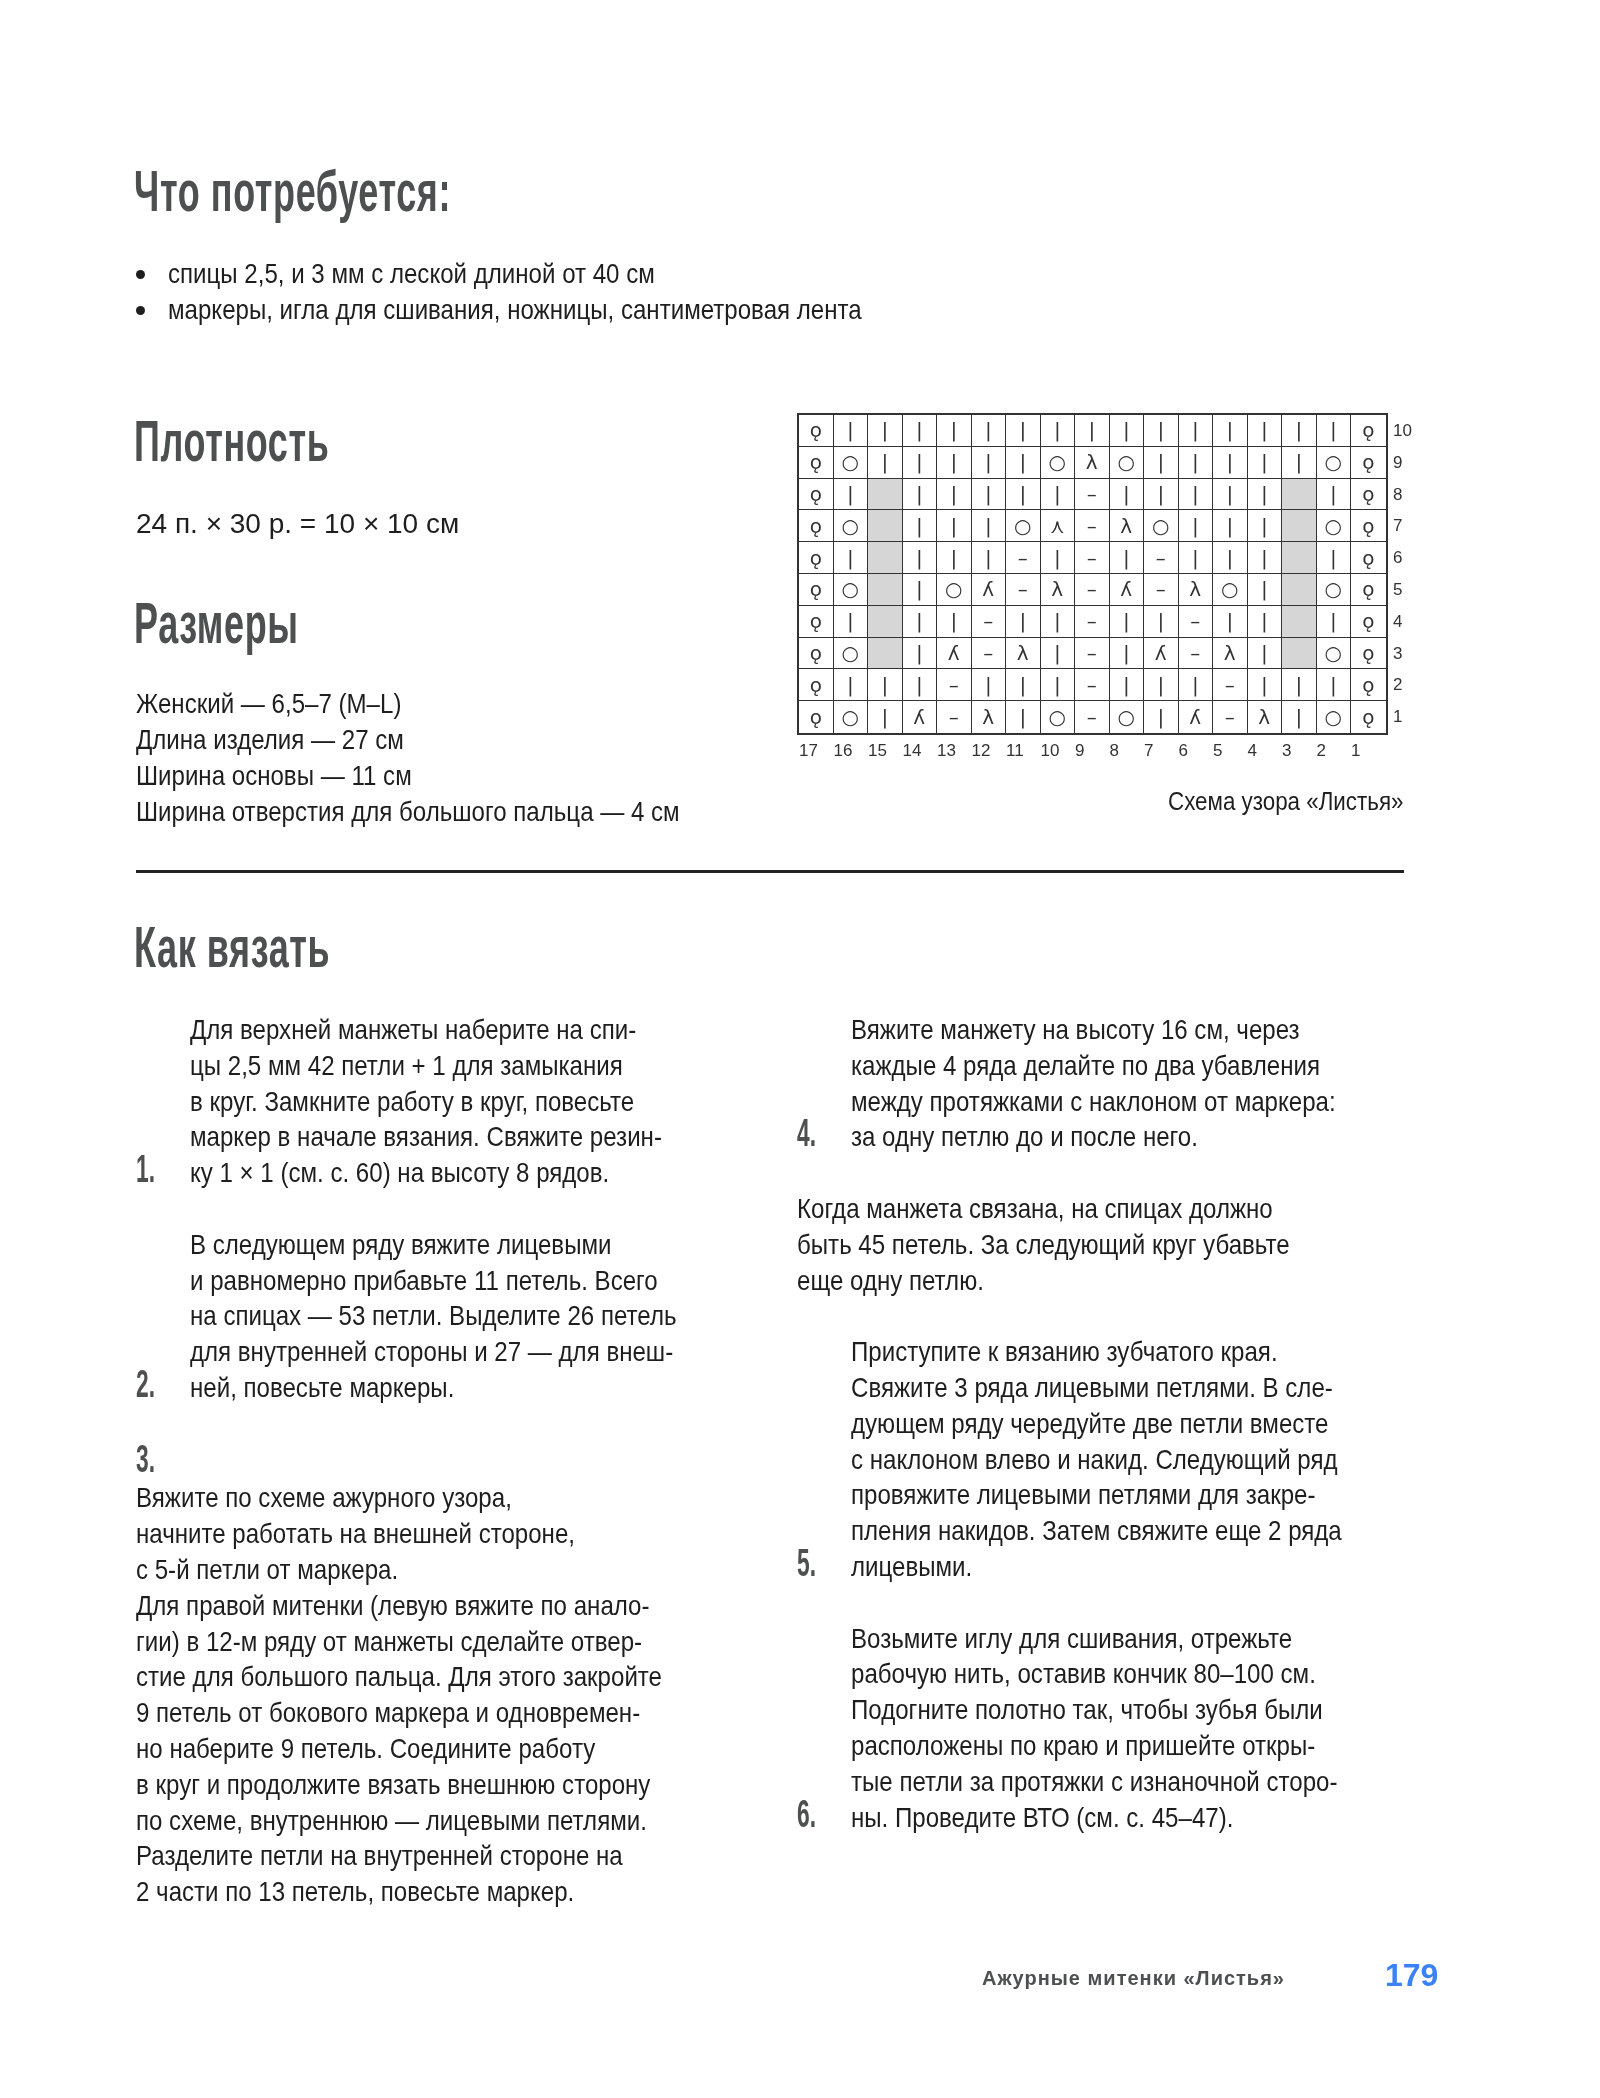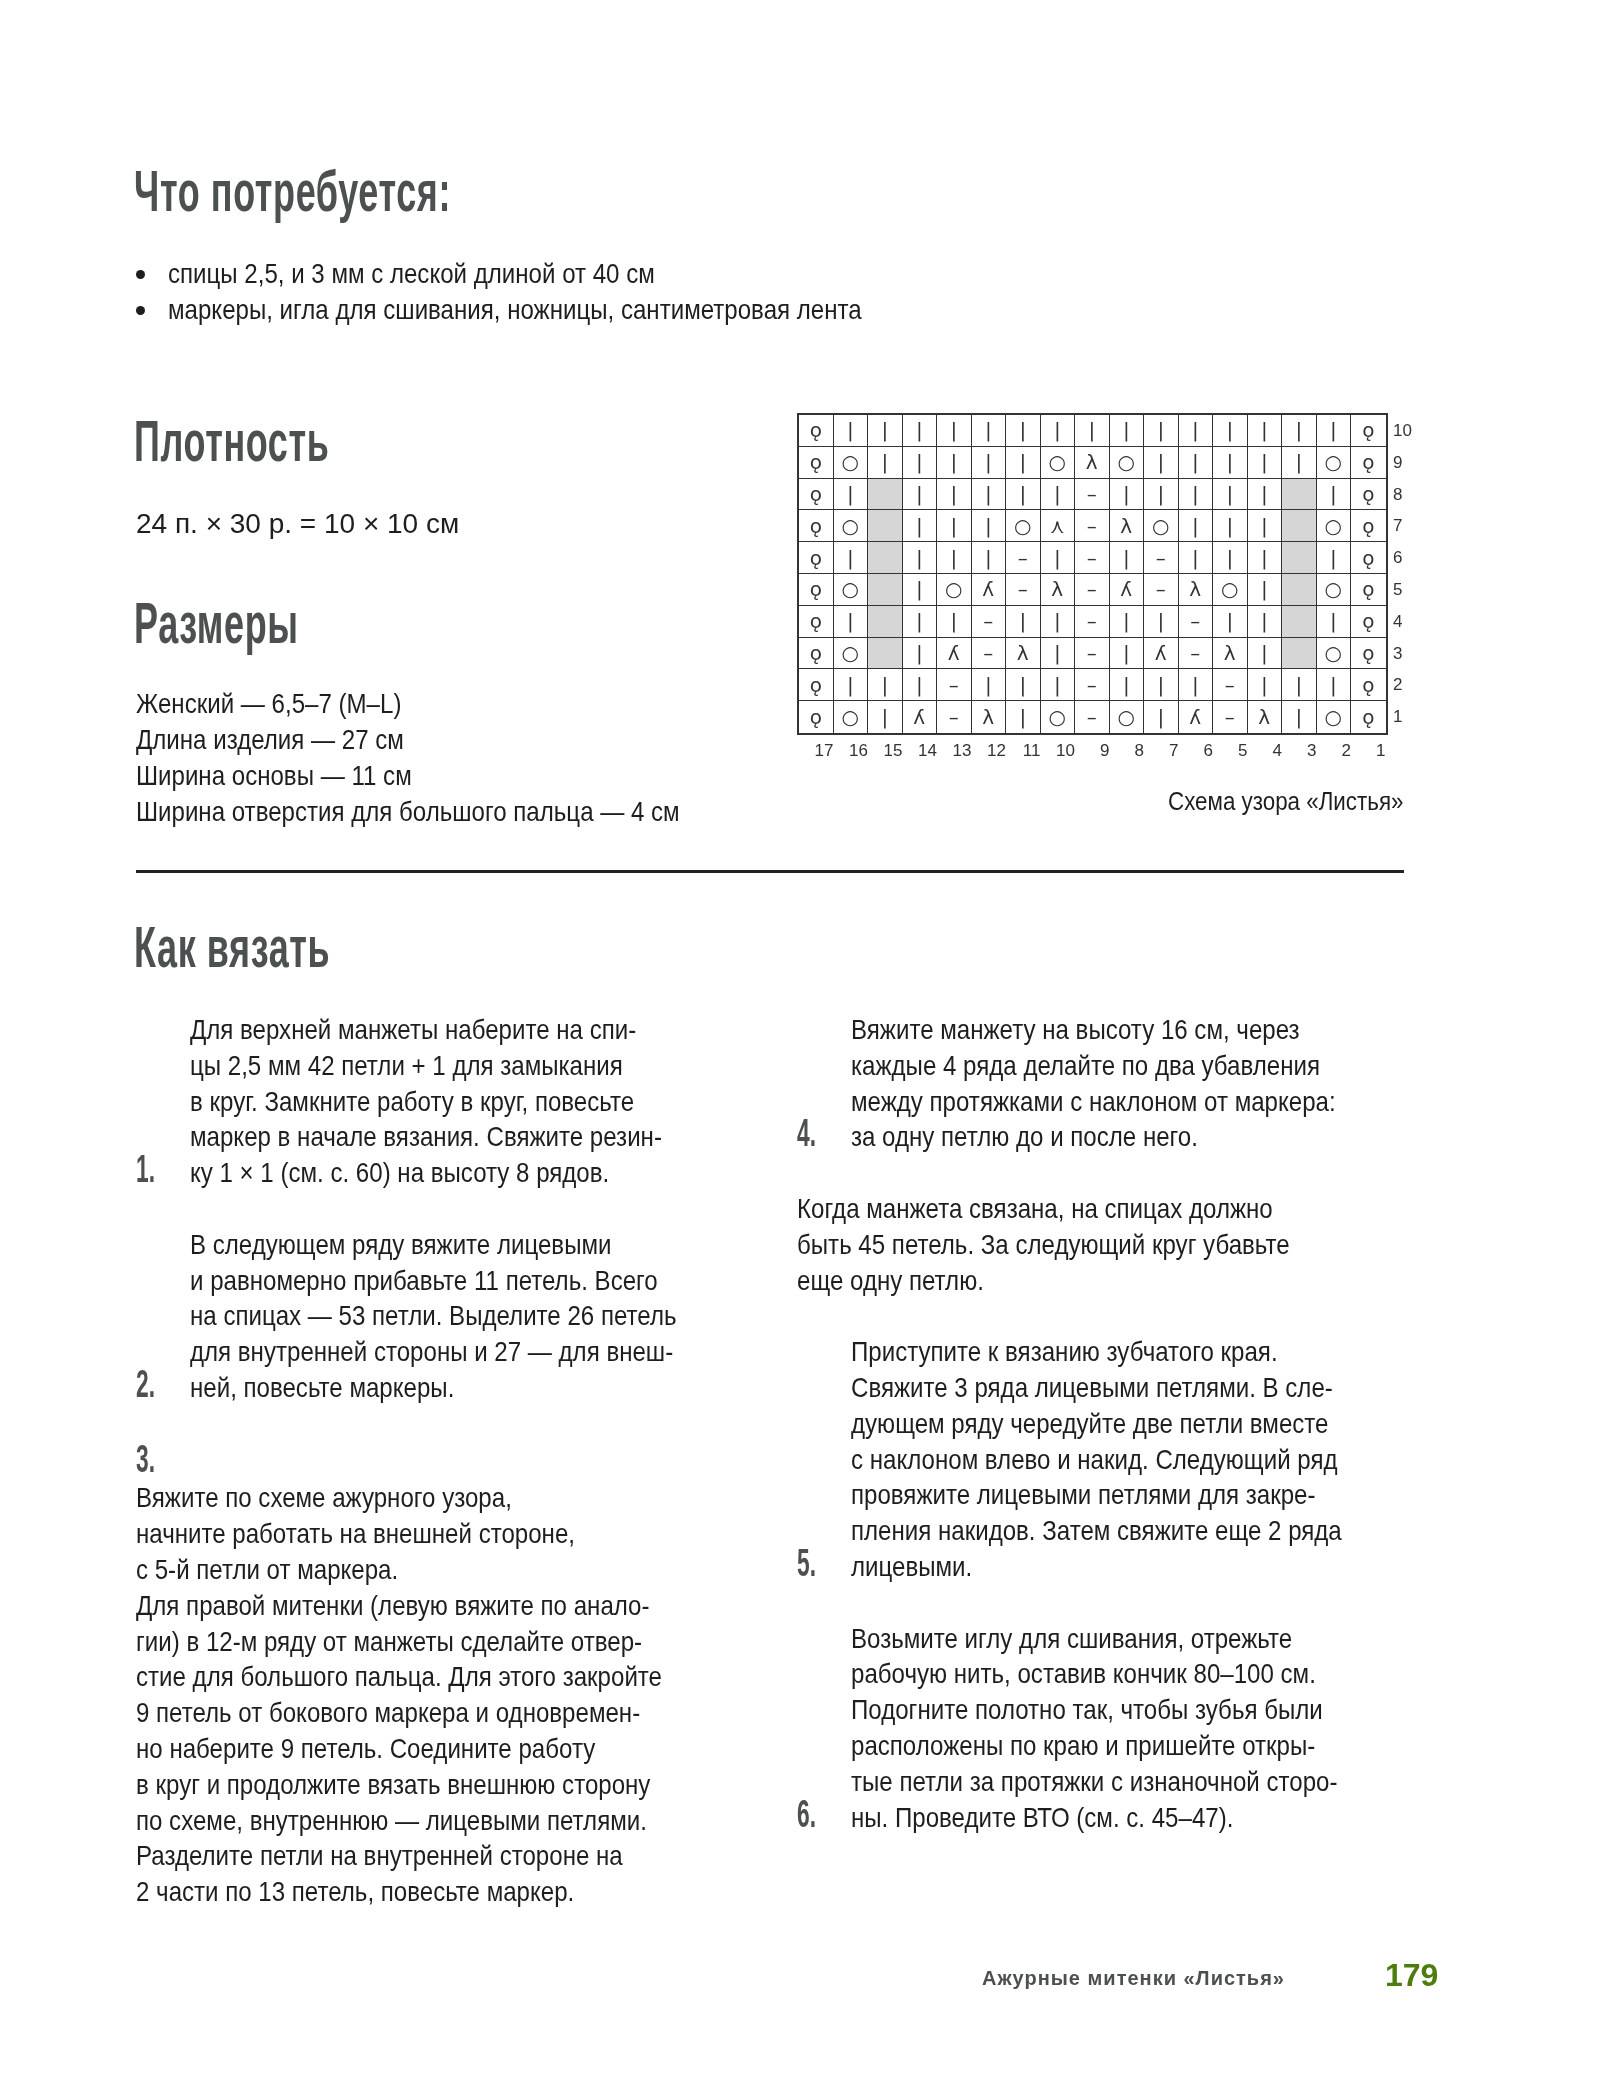--- a/index.html
+++ b/index.html
@@ -22,30 +22,30 @@
           border:2px solid #333; background:#fff; }
   .cell { border-right:1.5px solid #333; border-bottom:1.5px solid #333; box-sizing:border-box;
           display:flex; align-items:center; justify-content:center; font-size:20px; color:#333;
           font-family:"DejaVu Sans", sans-serif; }
   .cell.last-col { border-right:none; }
   .cell.last-row { border-bottom:none; }
   .cell.shade { background:#d6d6d6; }
   .row-nums { position:absolute; left:596px; top:2px; }
   .row-nums div { height:31.8px; line-height:31.8px; font-size:17px; color:#333; }
   .col-nums { display:grid; grid-template-columns:repeat(17, 34.5px); margin-left:2px; margin-top:6px; }
-  .col-nums div { text-align:right; font-size:17px; color:#333; }
+  .col-nums div { text-align:left; font-size:17px; color:#333; }
   .caption { left:1168px; top:786px; font-size:26px; color:#1e1e1e; }
 
   .step-num { font-family:"Liberation Sans", sans-serif; font-weight:bold; color:#4d5050; font-size:38px;
               display:inline-block; transform:scaleX(0.6); transform-origin:left bottom; width:28px; margin-right:26px; }
   .col-text { font-size:28px; line-height:35.8px; }
   .col-text p { margin:0 0 35.8px 0; white-space:pre-line; }
 
   .footer-title { left:982px; top:1967px; font-size:20px; font-weight:bold; color:#4d5050; letter-spacing:1px; }
-  .page-num { left:1385px; top:1957px; font-size:32px; font-weight:bold; color:#4d7c0f; }
+  .page-num { left:1385px; top:1957px; font-size:32px; font-weight:bold; color:#3b82f6; }
 </style>
 </head>
 <body>
 
 <div class="abs heading" style="left:134px; top:162px;">Что потребуется:</div>
 <ul class="abs list" style="left:130px; top:256px;">
   <li><span class="cond">спицы 2,5, и 3 мм с леской длиной от 40 см</span></li>
   <li><span class="cond">маркеры, игла для сшивания, ножницы, сантиметровая лента</span></li>
 </ul>
 

